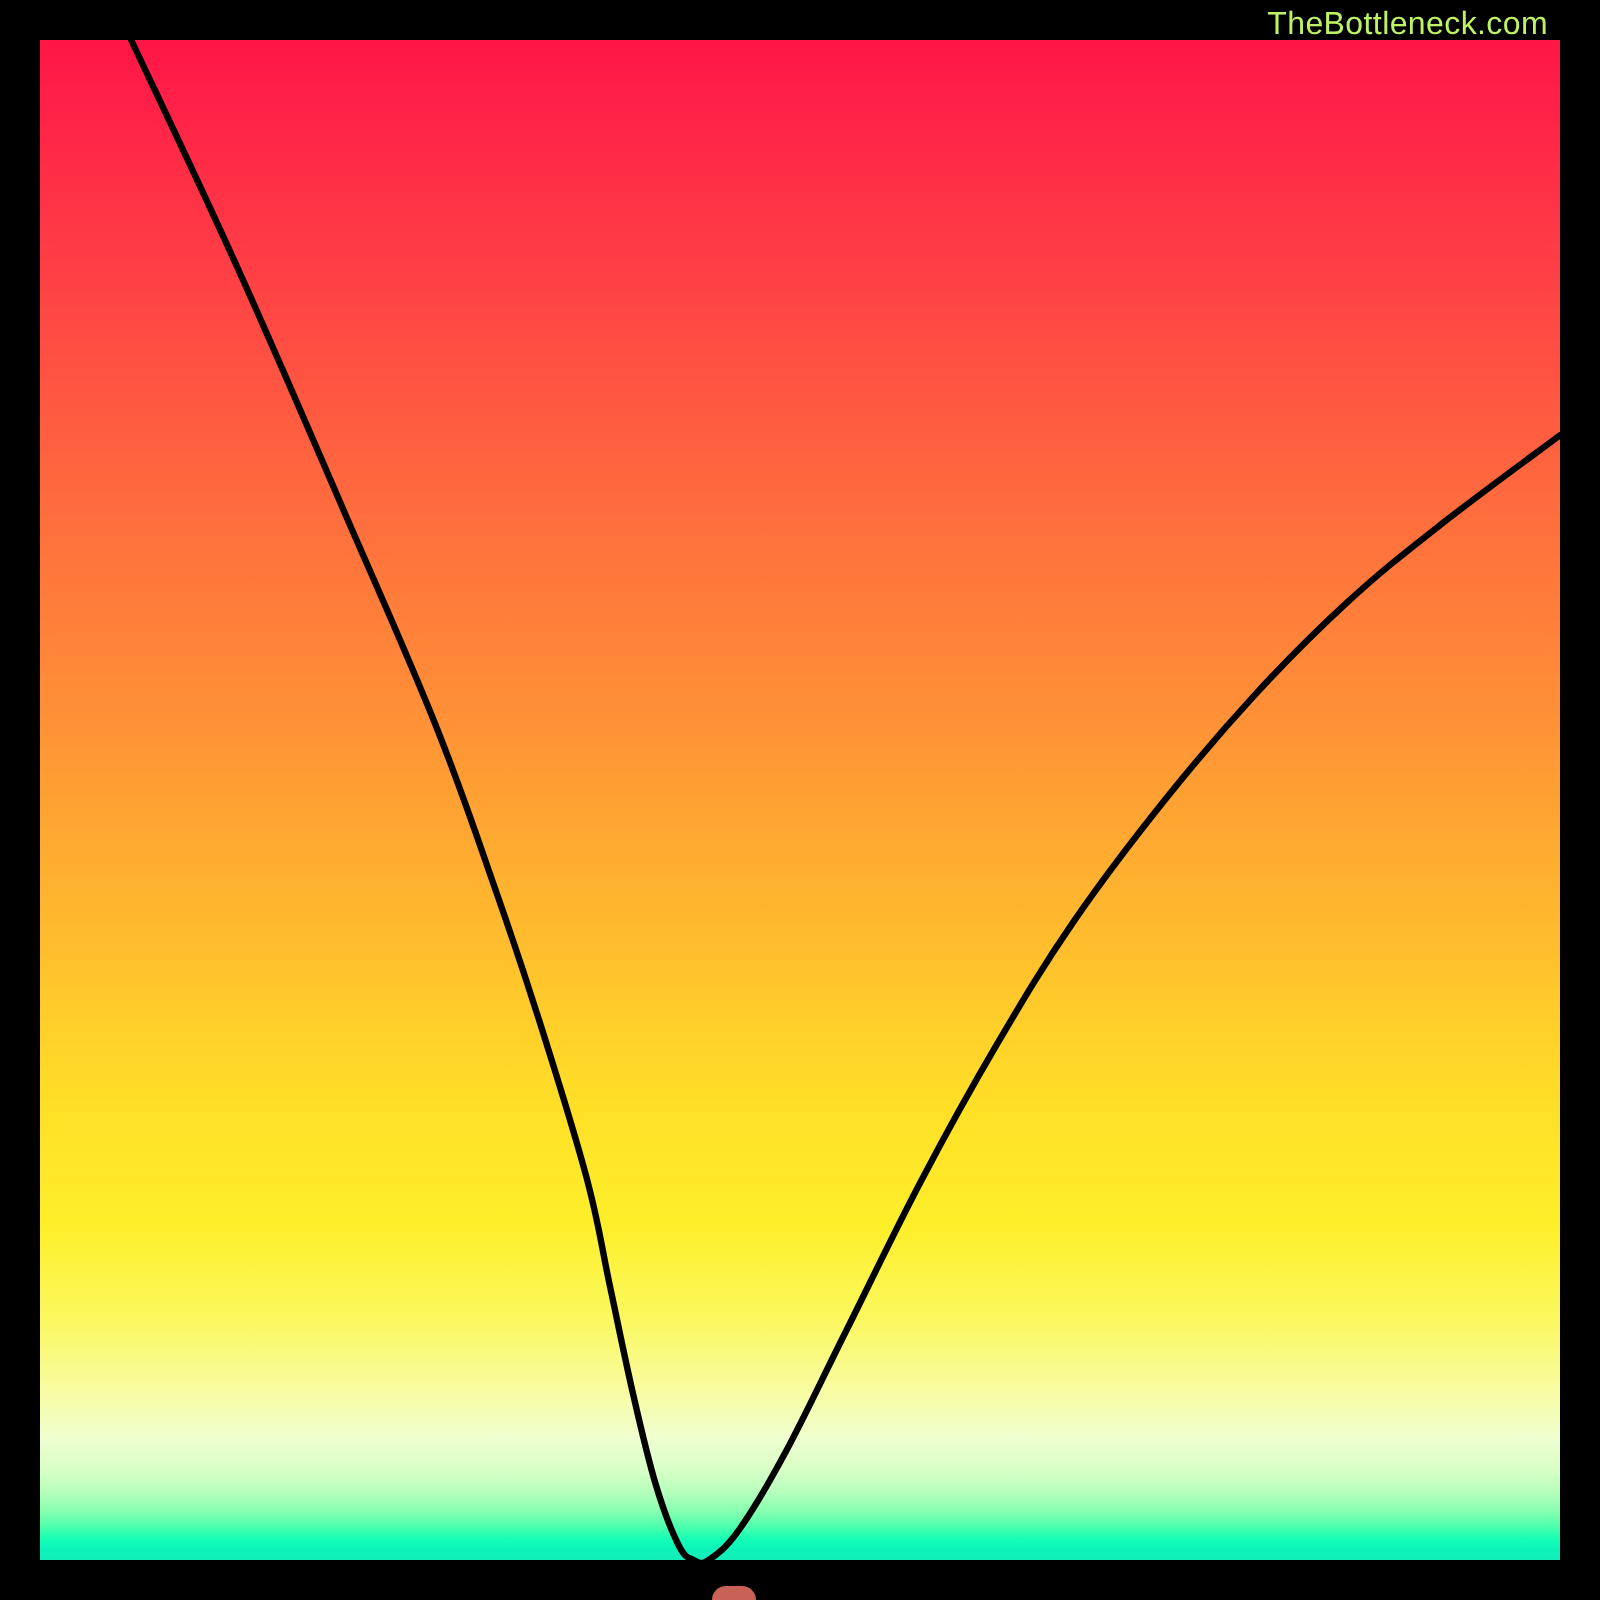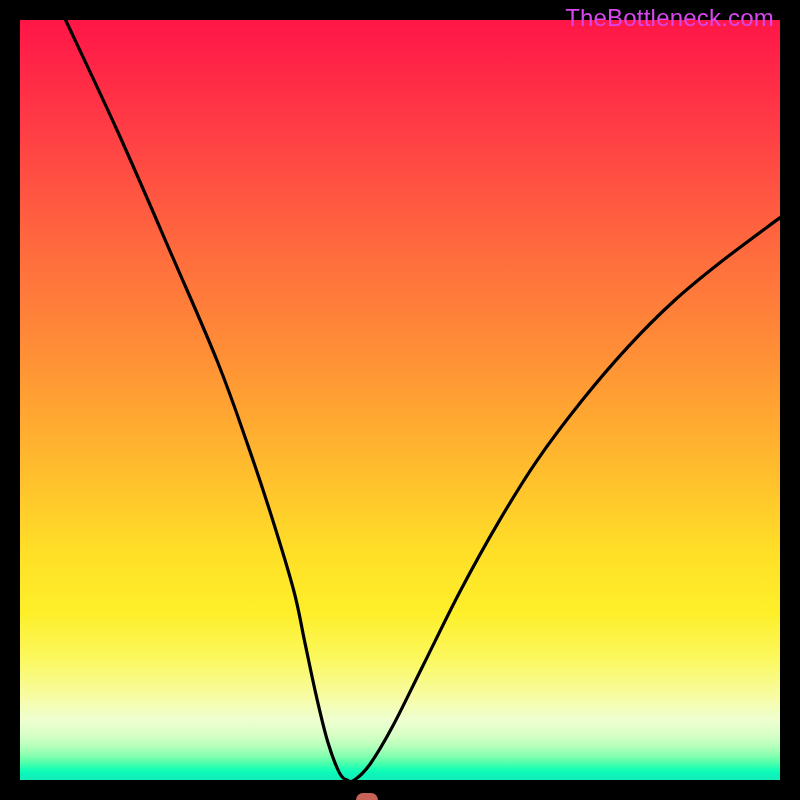--- a/index.html
+++ b/index.html
@@ -44,22 +44,22 @@
       #4dffac 97.8%,
       #17ffb5 98.6%,
       #0cf5ba 99.2%,
       #14edb9 100%
     );
   }
   .watermark {
     position: absolute;
     top: 4px;
     right: 26px;
-    color: #d946ef;
-    font-size: 24px;
+    color: #bef264;
+    font-size: 16px;
     font-weight: 500;
     letter-spacing: 0.2px;
     user-select: none;
   }
   svg.curve {
     position: absolute;
     left: 0;
     top: 0;
     width: 760px;
     height: 760px;

